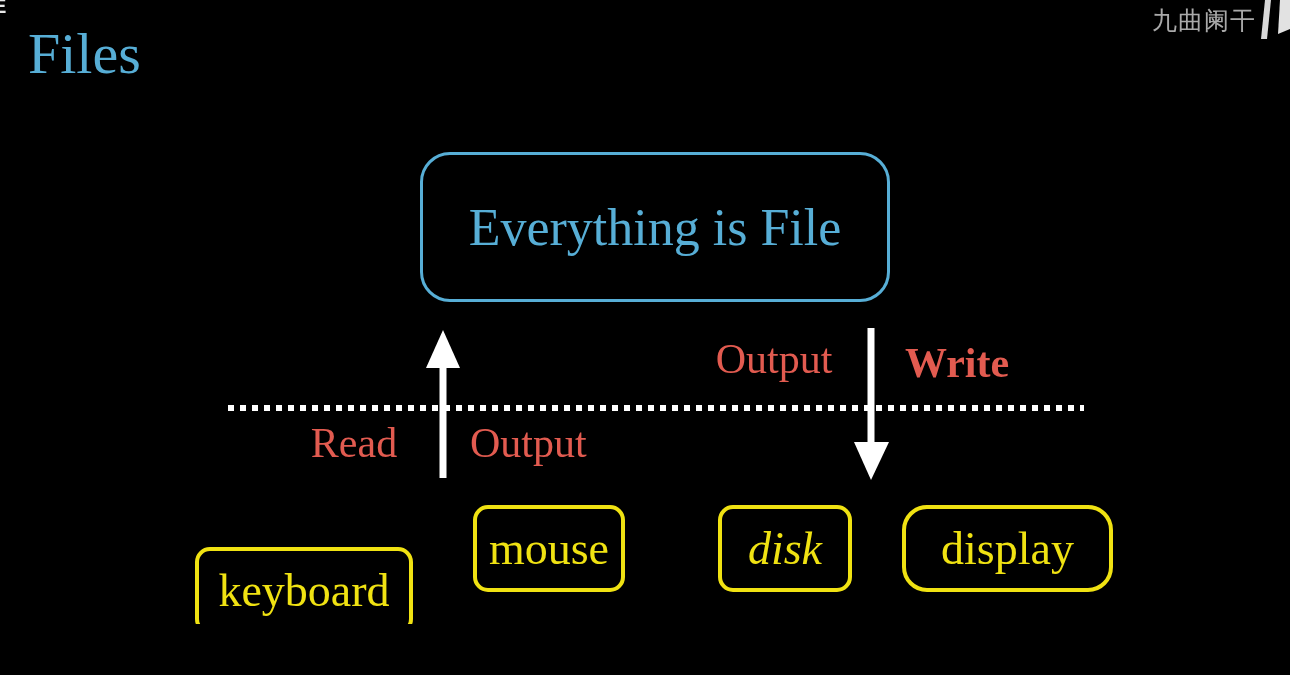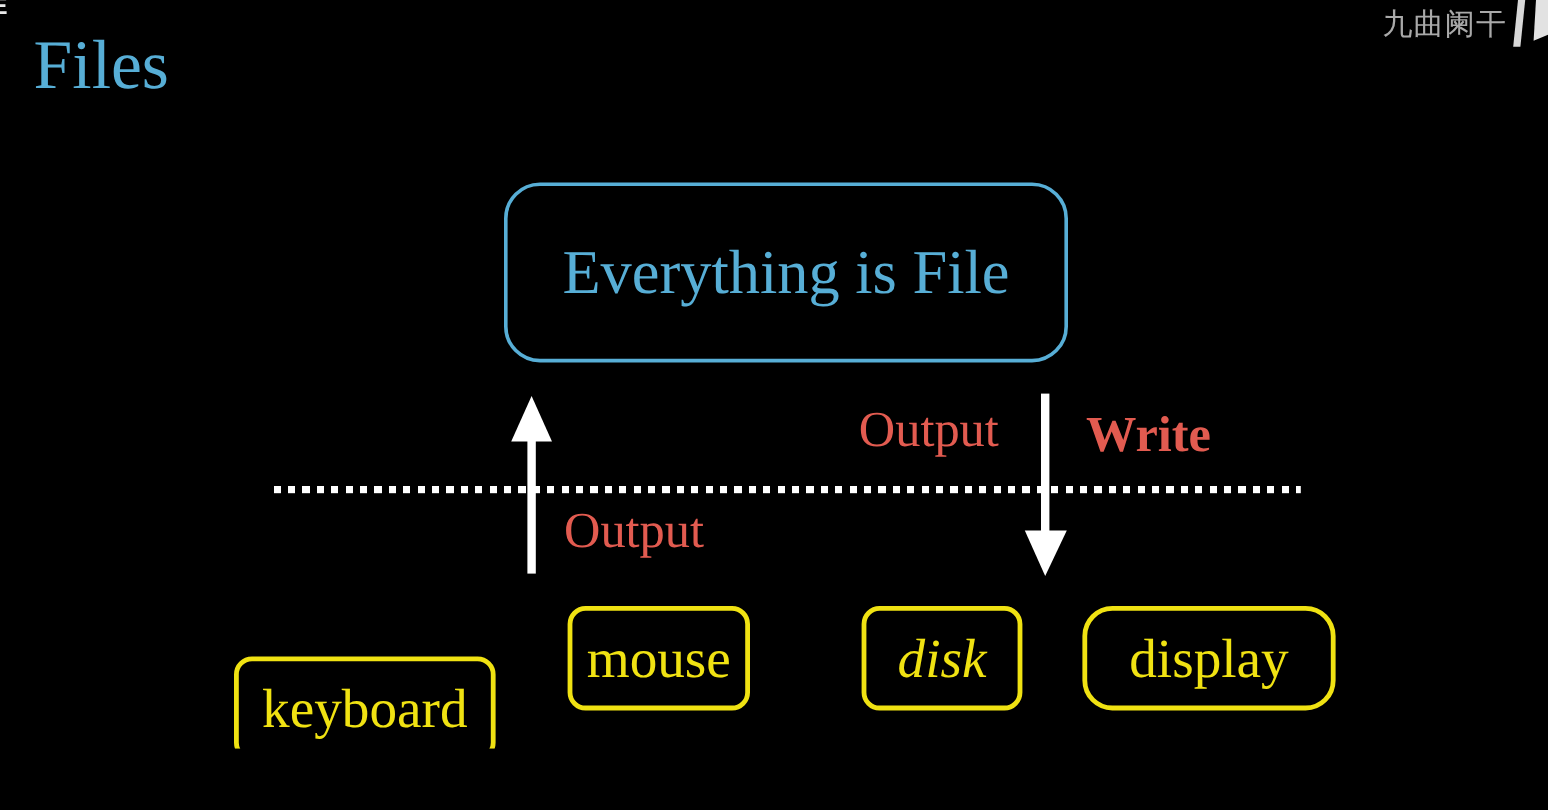--- a/index.html
+++ b/index.html
@@ -148,20 +148,21 @@
   <svg class="abs arrow-svg arrow-up" width="46" height="160" viewBox="0 0 46 160">
     <rect x="19.5" y="40" width="7" height="113" fill="#ffffff"></rect>
     <polygon points="23,5 6,43 40,43" fill="#ffffff"></polygon>
   </svg>
 
   <svg class="abs arrow-svg arrow-down" width="46" height="160" viewBox="0 0 46 160">
     <rect x="19.5" y="5" width="7" height="117" fill="#ffffff"></rect>
     <polygon points="23,157 6,119 41,119" fill="#ffffff"></polygon>
   </svg>
 
+  <div class="abs flow-label label-read">Read</div>
 
   <div class="abs flow-label label-input">Output</div>
 
   <div class="abs flow-label label-output">Output</div>
 
   <div class="abs flow-label label-write">Write</div>
 
   <div class="abs device-box device-keyboard">
     <span class="device-label">keyboard</span>
   </div>

